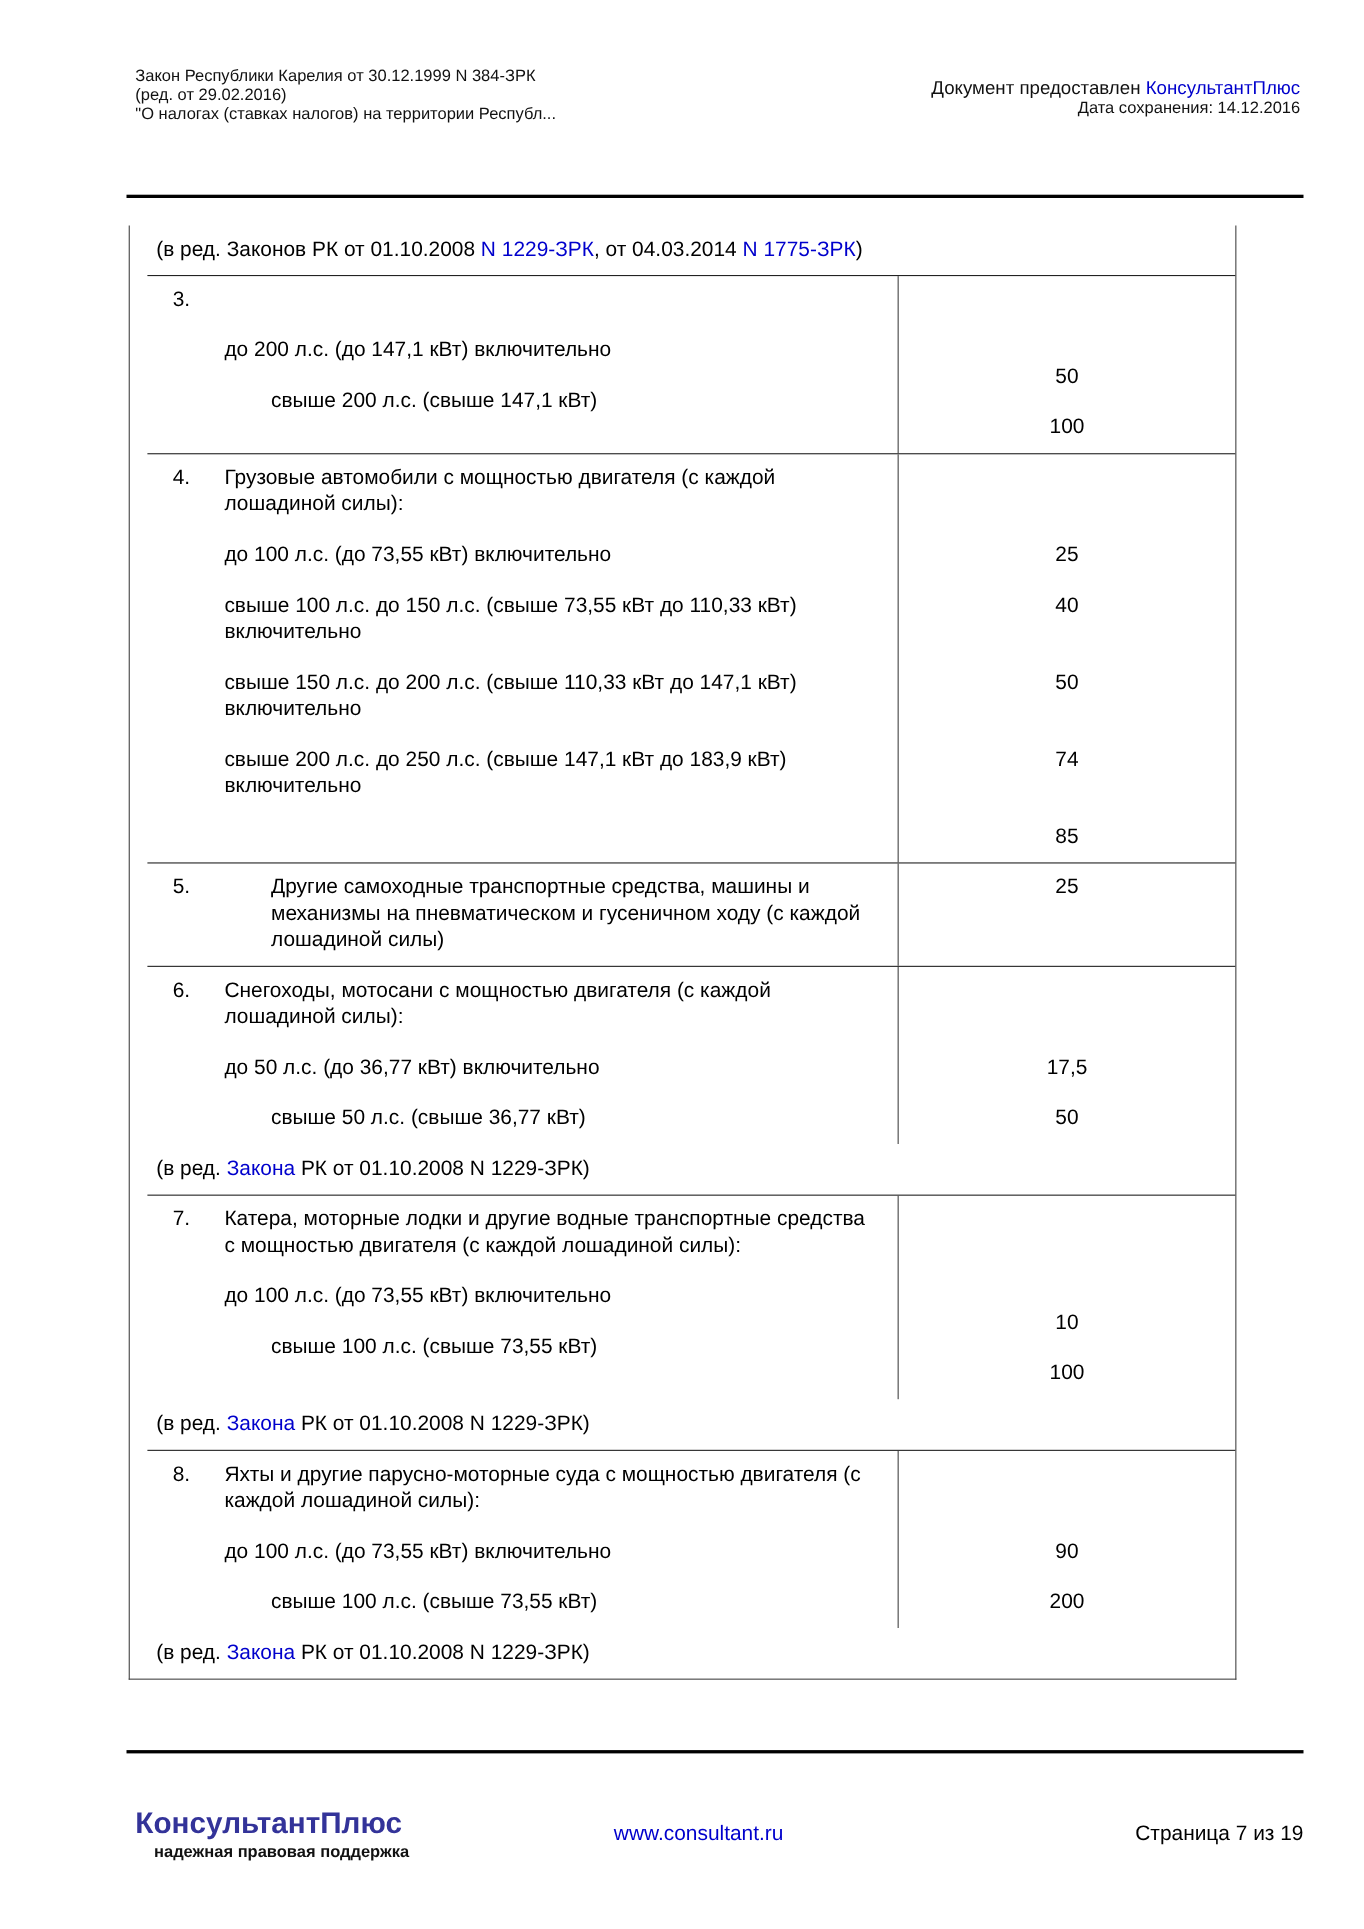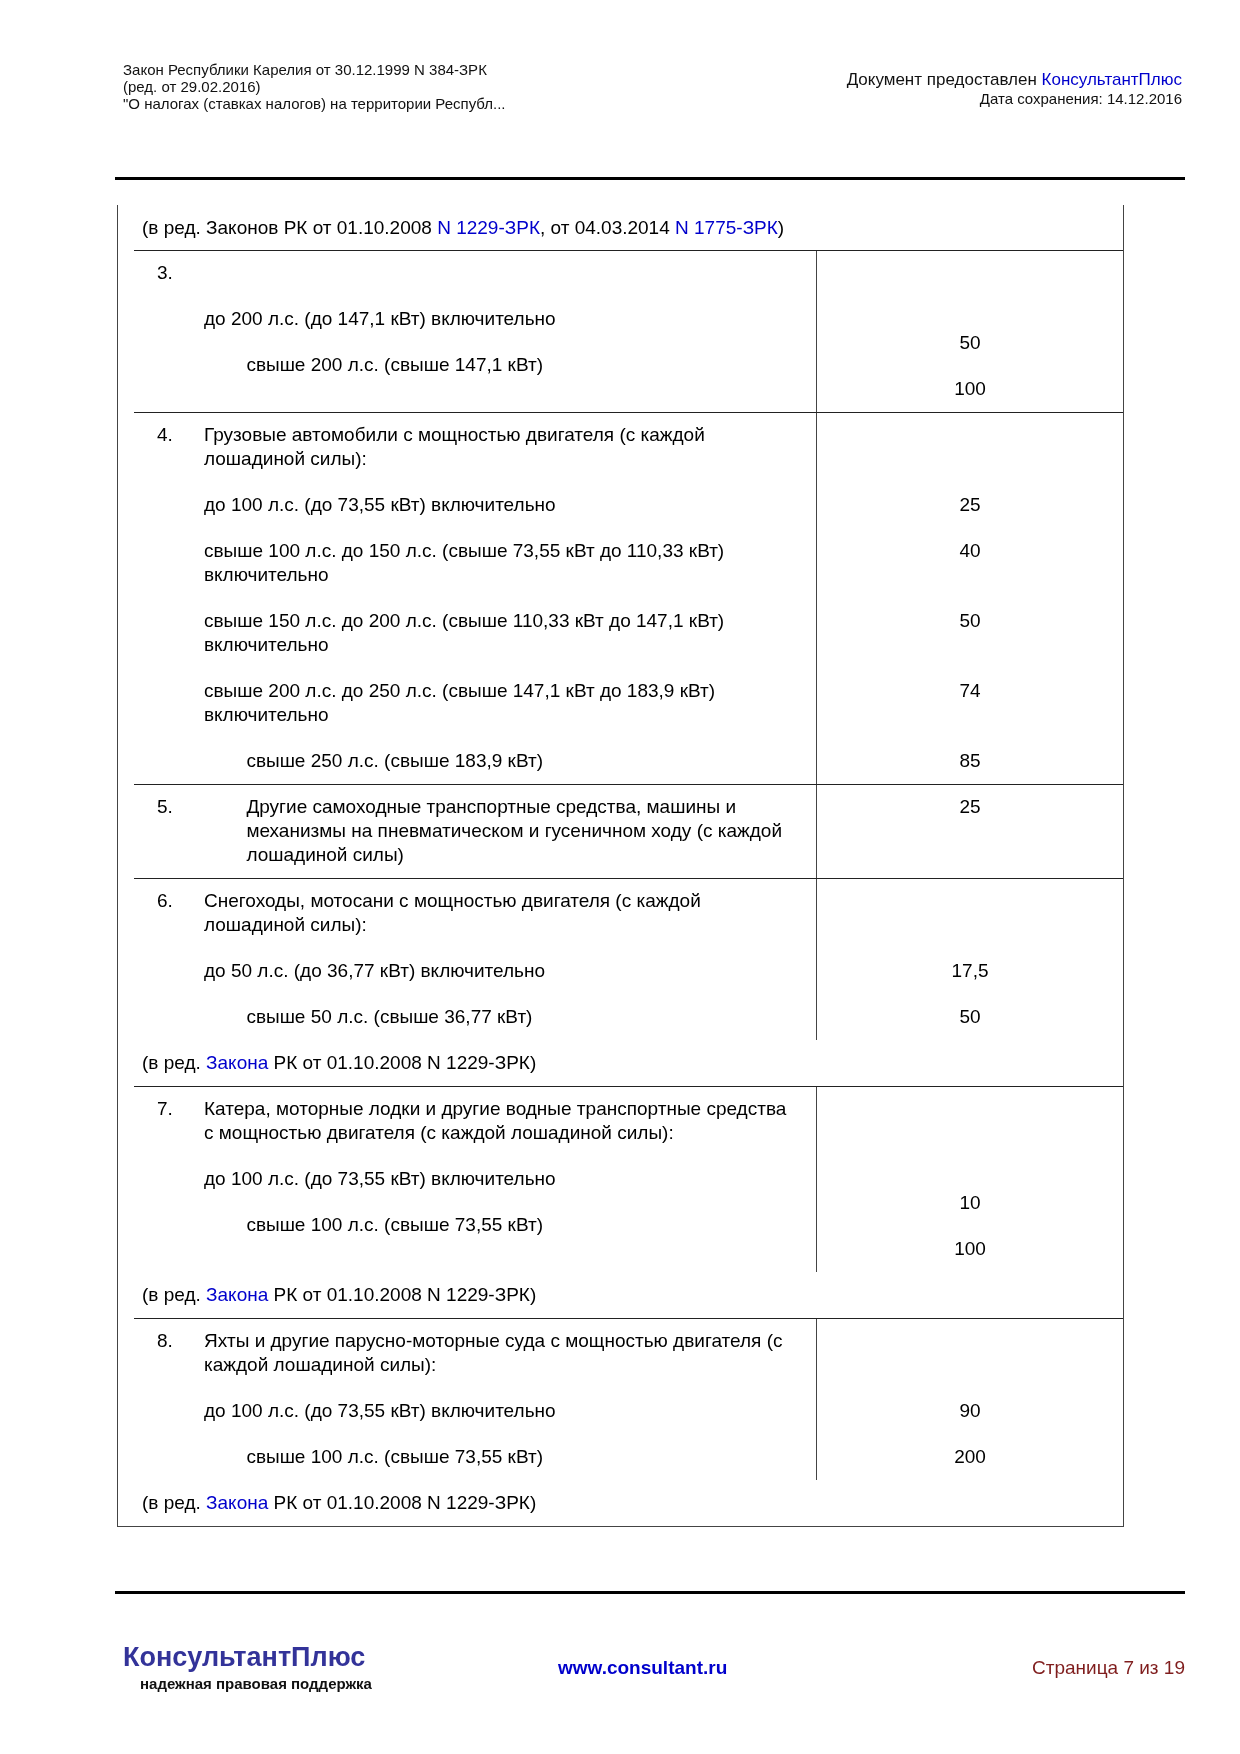--- a/index.html
+++ b/index.html
@@ -60,25 +60,25 @@
   .ft-logo {
     position: absolute; left: 123px; top: 1642px;
     font-weight: bold; font-size: 27px; line-height: 30px; color: #333399;
   }
   .ft-sub {
     position: absolute; left: 140px; top: 1675px;
     font-weight: bold; font-size: 15px; line-height: 17px; color: #111;
   }
   .ft-url {
     position: absolute; left: 558px; top: 1657px;
-    font-weight: bold; font-size: 19px; line-height: 22px; color: #0000cc;
+    font-weight: normal; font-size: 19px; line-height: 22px; color: #0000cc;
   }
   .ft-page {
     position: absolute; right: 55px; top: 1657px;
-    font-size: 19px; line-height: 22px; color: #7f1d1d;
+    font-size: 19px; line-height: 22px; color: #000000;
   }
 </style>
 </head>
 <body>
 
 <div class="hdr-left">
   <div>Закон Республики Карелия от 30.12.1999 N 384-ЗРК</div>
   <div>(ред. от 29.02.2016)</div>
   <div>"О налогах (ставках налогов) на территории Республ...</div>
 </div>
@@ -137,21 +137,20 @@
         <div class="line">
             <span class="num"></span>
             <span class="txt">свыше 150 л.с. до 200 л.с. (свыше 110,33 кВт до 147,1 кВт) включительно</span>
           </div>
         <div class="line">
             <span class="num"></span>
             <span class="txt">свыше 200 л.с. до 250 л.с. (свыше 147,1 кВт до 183,9 кВт) включительно</span>
           </div>
         <div class="line">
             <span class="num"></span>
-            <span class="txt">свыше 250 л.с. (свыше 183,9 кВт)</span>
           </div>
       </div>
       <div class="cell-right">
         <div class="val">
             <div class="sp"></div>
             <div class="sp"></div>
           </div>
         <div class="val">25</div>
         <div class="val" style="height:48px">40</div>
         <div class="val" style="height:48px">50</div>

